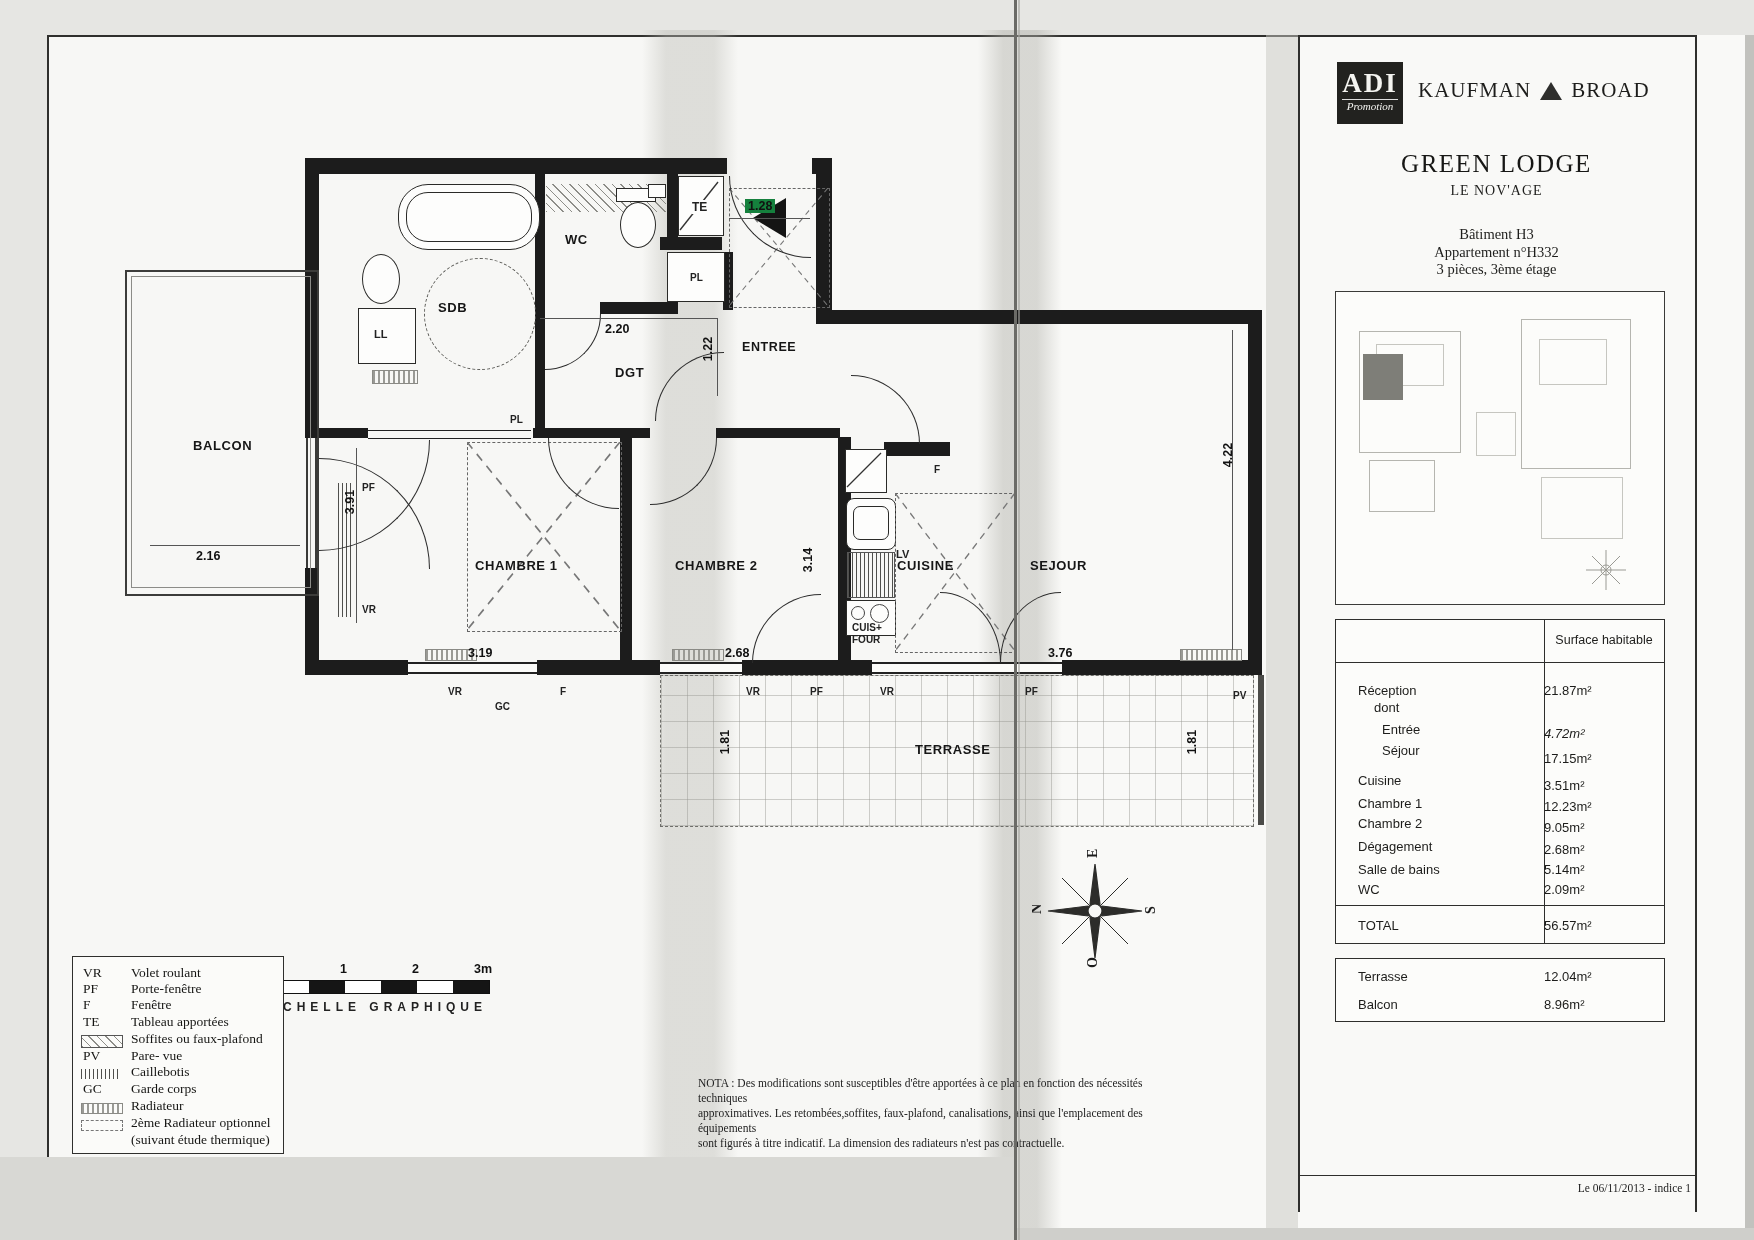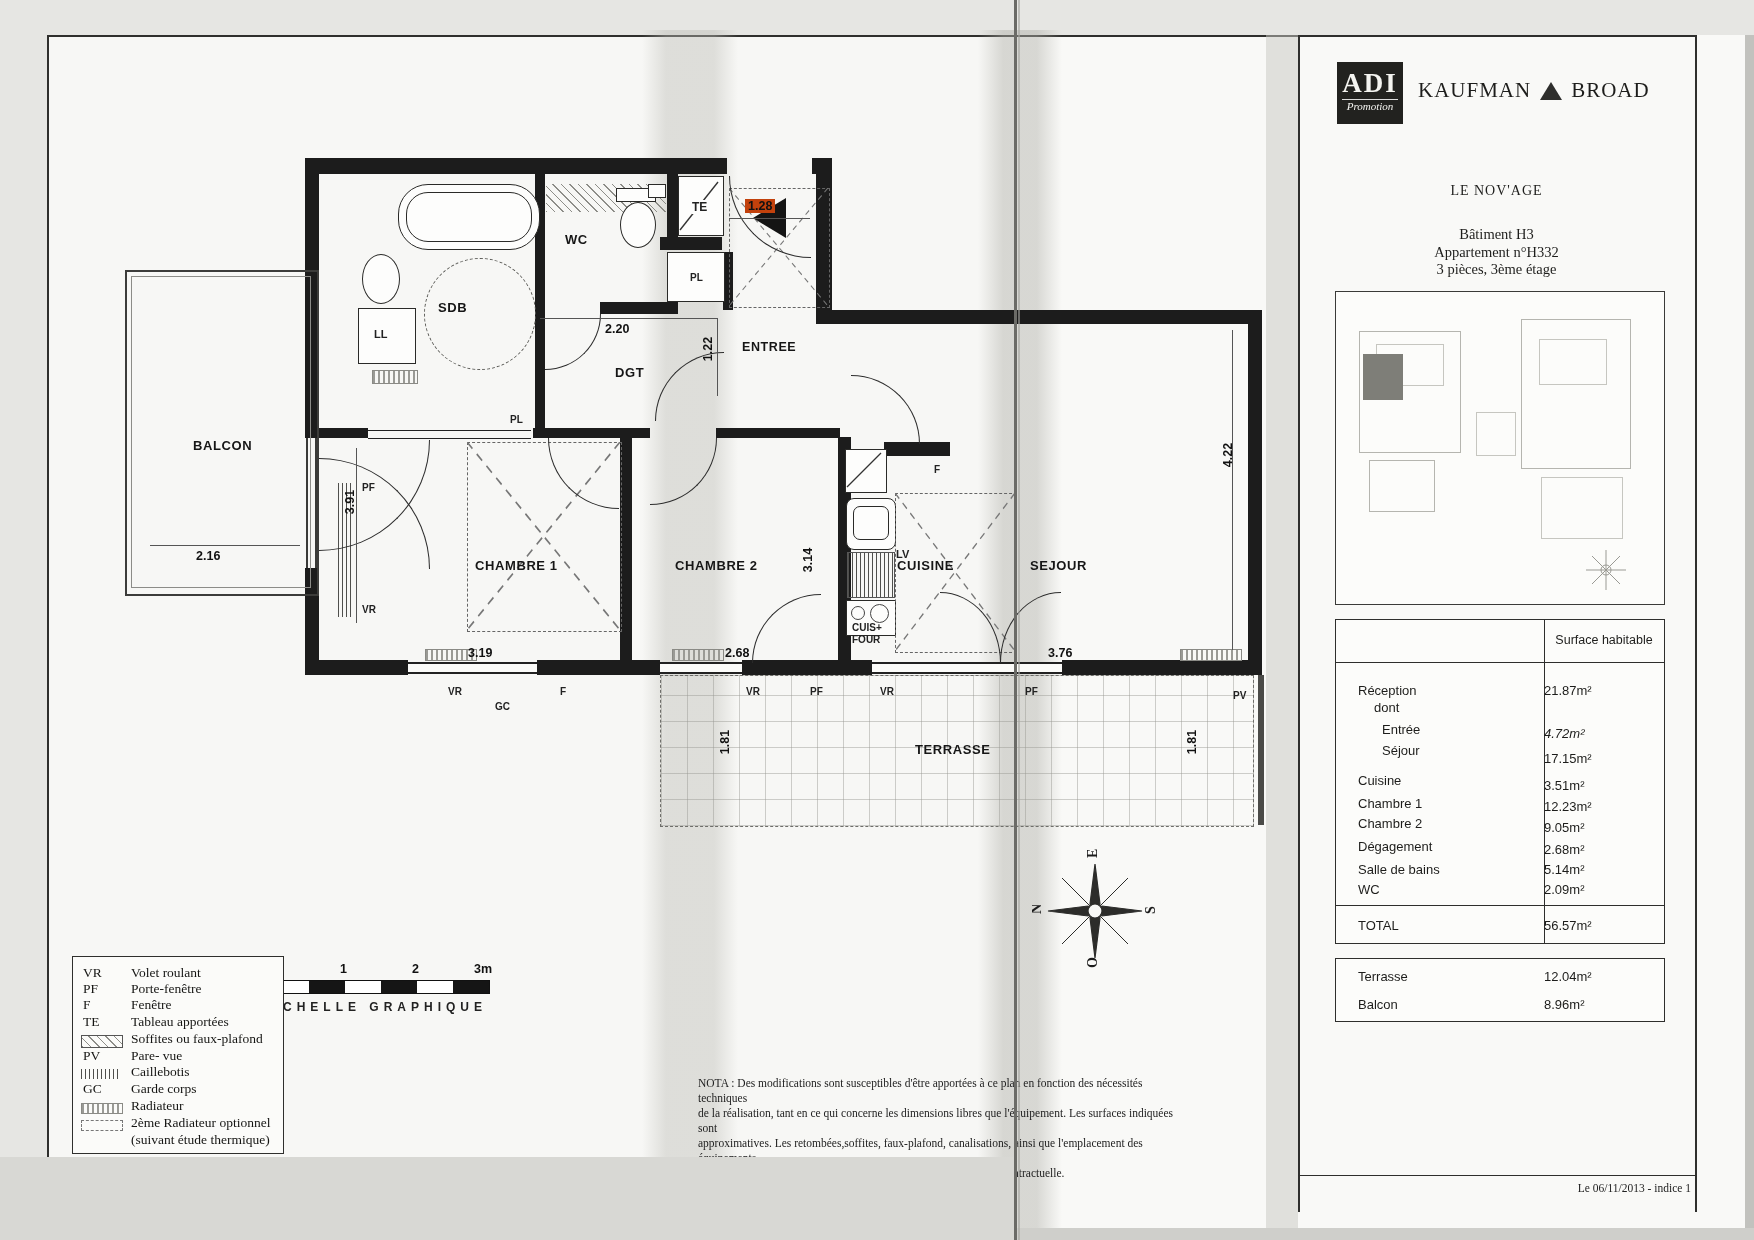--- a/index.html
+++ b/index.html
@@ -180,21 +180,21 @@
 
   <span class="dim" style="left:196px;top:549px;">2.16</span>
   <span class="dim vert" style="left:330px;top:495px;">3.91</span>
   <span class="dim" style="left:468px;top:646px;">3.19</span>
   <span class="dim" style="left:725px;top:646px;">2.68</span>
   <span class="dim vert" style="left:788px;top:553px;">3.14</span>
   <span class="dim" style="left:1048px;top:646px;">3.76</span>
   <span class="dim vert" style="left:1208px;top:448px;">4.22</span>
   <span class="dim" style="left:605px;top:322px;">2.20</span>
   <span class="dim vert" style="left:688px;top:342px;">1.22</span>
-  <span class="dim" style="left:745px;top:199px;background:#c2410c;padding:0 3px;">1.28</span>
+  <span class="dim" style="left:745px;top:199px;background:#15803d;padding:0 3px;">1.28</span>
   <span class="dim vert" style="left:705px;top:735px;">1.81</span>
   <span class="dim vert" style="left:1172px;top:735px;">1.81</span>
 
   <span class="sm" style="left:362px;top:482px;">PF</span>
   <span class="sm" style="left:362px;top:604px;">VR</span>
   <span class="sm" style="left:448px;top:686px;">VR</span>
   <span class="sm" style="left:560px;top:686px;">F</span>
   <span class="sm" style="left:495px;top:701px;">GC</span>
   <span class="sm" style="left:746px;top:686px;">VR</span>
   <span class="sm" style="left:810px;top:686px;">PF</span>
@@ -261,36 +261,36 @@
       <span class="k" style="left:58px;top:124px;">Garde corps</span>
     <i class="abs dotted-sw" style="left:8px;top:146px;width:40px;height:9px;"></i>
     <span class="k" style="left:58px;top:141px;">Radiateur</span>
     <i class="abs" style="left:8px;top:163px;width:40px;height:9px;border:1px dashed #777;"></i>
     <span class="k" style="left:58px;top:158px;">2ème Radiateur optionnel</span>
     <span class="k" style="left:58px;top:175px;">(suivant étude thermique)</span>
   </div>
 
   <div class="abs nota" style="left:698px;top:1076px;width:480px;">
     <span style="display:block;">NOTA : Des modifications sont susceptibles d'être apportées à ce plan en fonction des nécessités techniques</span>
-    <span style="display:block;">de la réalisation, tant en ce qui concerne les dimensions libres que l'équipement. Les surfaces indiquées sont</span>
     <span style="display:block;">approximatives. Les retombées,soffites, faux-plafond, canalisations, ainsi que l'emplacement des équipements</span>
     <span style="display:block;">sont figurés à titre indicatif. La dimension des radiateurs n'est pas contractuelle.</span>
   </div>
 
   <span class="abs serif" style="left:136px;top:1198px;color:#888;font-size:13px;">?</span>
 
   <div class="abs" style="left:1337px;top:62px;width:66px;height:62px;background:#22221f;color:#f4f4f0;text-align:center;">
     <span class="serif" style="display:block;font-size:27px;font-weight:bold;letter-spacing:2px;margin-top:6px;">ADI</span>
     <span class="serif" style="display:block;font-size:11px;font-style:italic;border-top:1px solid #ddd;margin:0 5px;">Promotion</span>
   </div>
   <div class="abs" style="left:1418px;top:78px;width:280px;display:flex;align-items:center;gap:9px;">
     <span class="serif" style="font-size:21px;letter-spacing:1px;color:#1d1d1b;">KAUFMAN</span>
     <i style="width:0;height:0;border-left:11px solid transparent;border-right:11px solid transparent;border-bottom:18px solid #2e2e2c;display:inline-block;"></i>
     <span class="serif" style="font-size:21px;letter-spacing:1px;color:#1d1d1b;">BROAD</span>
   </div>
+  <div class="abs serif" style="left:1298px;top:150px;width:397px;text-align:center;font-size:25px;letter-spacing:1.5px;color:#171715;">GREEN LODGE</div>
   <div class="abs serif" style="left:1298px;top:183px;width:397px;text-align:center;font-size:14px;letter-spacing:1px;color:#1d1d1b;">LE NOV'AGE</div>
   <div class="abs serif" style="left:1298px;top:226px;width:397px;text-align:center;font-size:14.5px;line-height:17.5px;color:#1d1d1b;">
     <span style="display:block;">Bâtiment H3</span>
     <span style="display:block;">Appartement n°H332</span>
     <span style="display:block;">3 pièces, 3ème étage</span>
   </div>
 
   <div class="inset" style="left:1335px;top:291px;width:328px;height:312px;">
     <div class="ib" style="left:23px;top:39px;width:100px;height:120px;"></div>
     <div class="ib" style="left:40px;top:52px;width:66px;height:40px;border-color:#c6c6c0;"></div>

